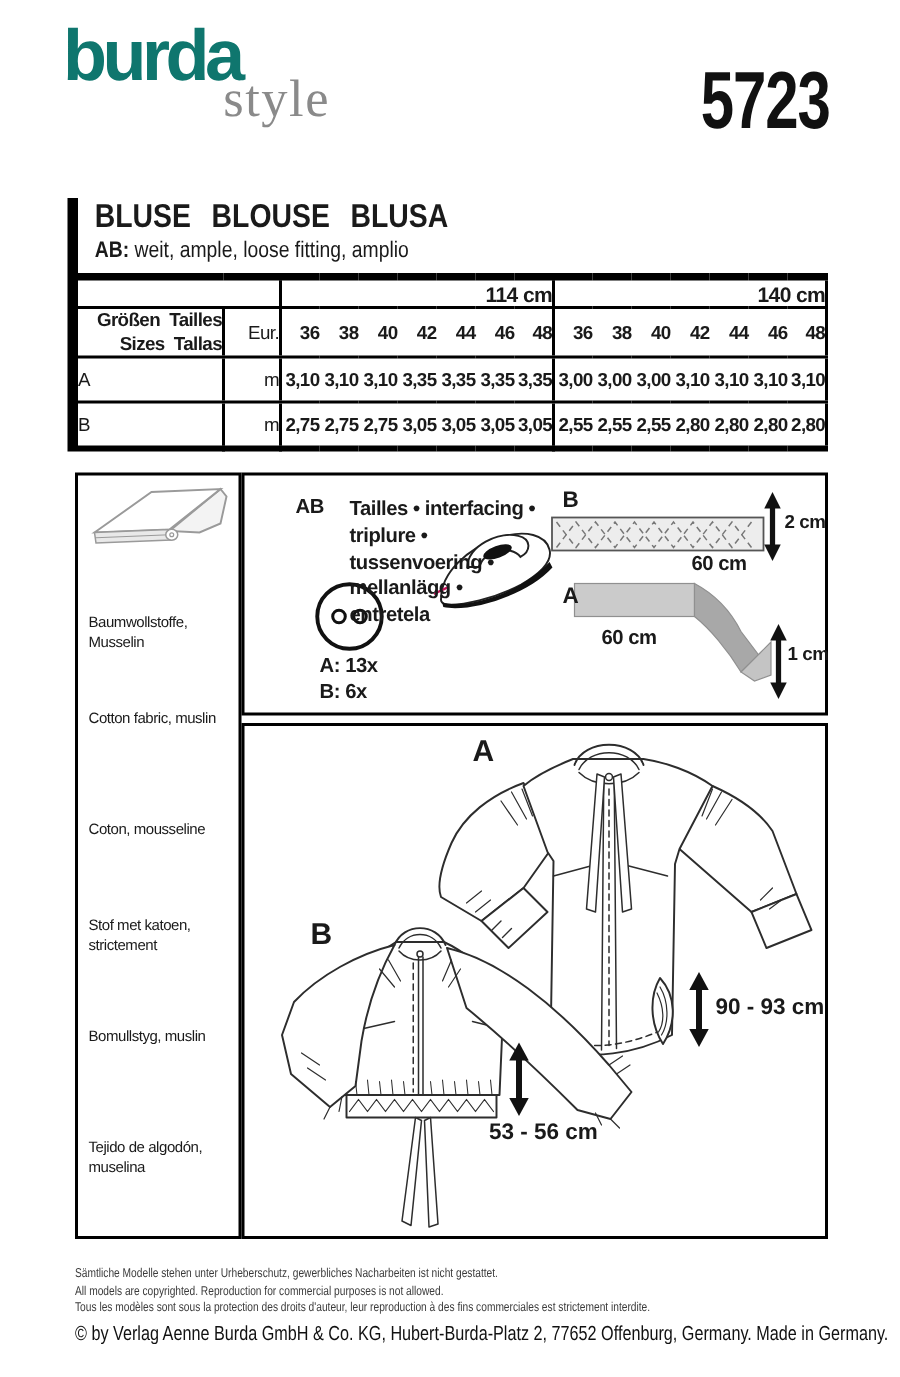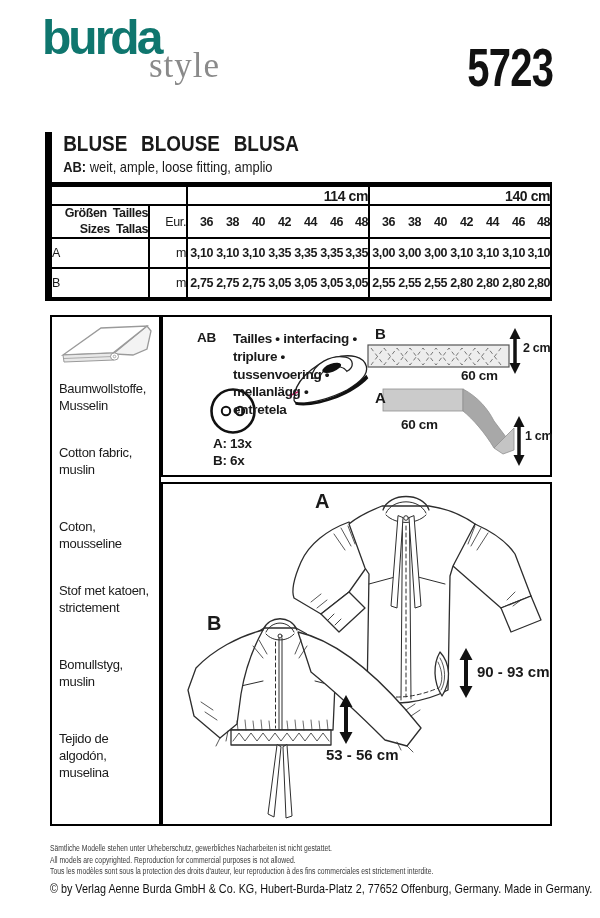--- a/index.html
+++ b/index.html
@@ -30,21 +30,21 @@
   tr.rb td{height:28px;font-weight:bold;}
   td.szh{white-space:pre-wrap;text-align:left;padding-left:5px;font-weight:bold;
          font-size:12.5px;line-height:1.25;}
   td.rowlab{text-align:left !important;padding-left:5px;font-weight:normal !important;font-size:14px;}
   td.unit{font-weight:normal !important;text-align:right !important;padding-right:4px;}
   td.eur{font-weight:normal !important;}
   .bl{border-left:2.5px solid #000;}
   .blt{border-left:2px solid #000;}
   
   .left-box{position:absolute;left:50px;top:315px;width:111px;height:511px;border:2px solid #000;box-sizing:border-box;}
-  .fabric-name{position:absolute;left:7px;font-size:13px;line-height:1.3;white-space:pre-line;letter-spacing:-0.3px;}
+  .fabric-name{position:absolute;left:7px;font-size:10px;line-height:1.3;white-space:pre-line;letter-spacing:-0.3px;margin-top:28px;}
   .notions-box{position:absolute;left:161px;top:315px;width:391px;height:162px;border:2px solid #000;box-sizing:border-box;}
   .drawings-box{position:absolute;left:161px;top:482px;width:391px;height:344px;border:2px solid #000;box-sizing:border-box;}
   .abs{position:absolute;}
   .b13{font-weight:bold;font-size:13.5px;letter-spacing:-0.3px;}
   .b12{font-weight:bold;font-size:12.5px;letter-spacing:-0.3px;white-space:nowrap;}
   .b15{font-weight:bold;font-size:15px;}
   .b20{font-weight:bold;font-size:20px;}
   .notion-text{font-weight:bold;font-size:13.5px;line-height:1.32;letter-spacing:-0.3px;}
   svg{display:block;}
   

